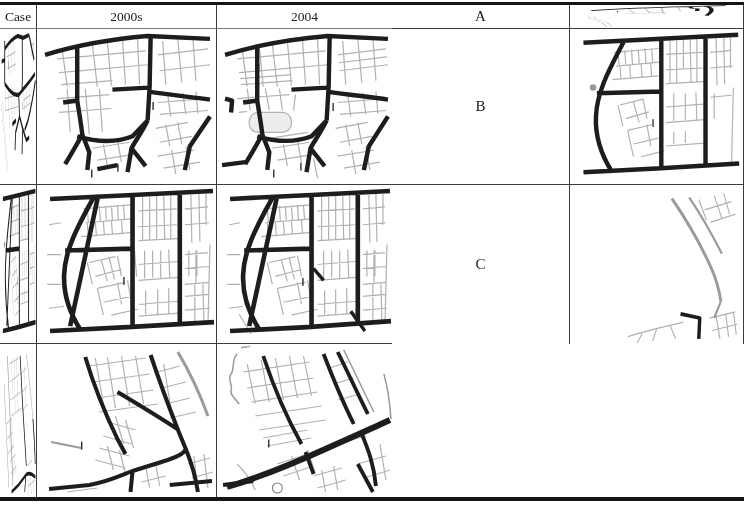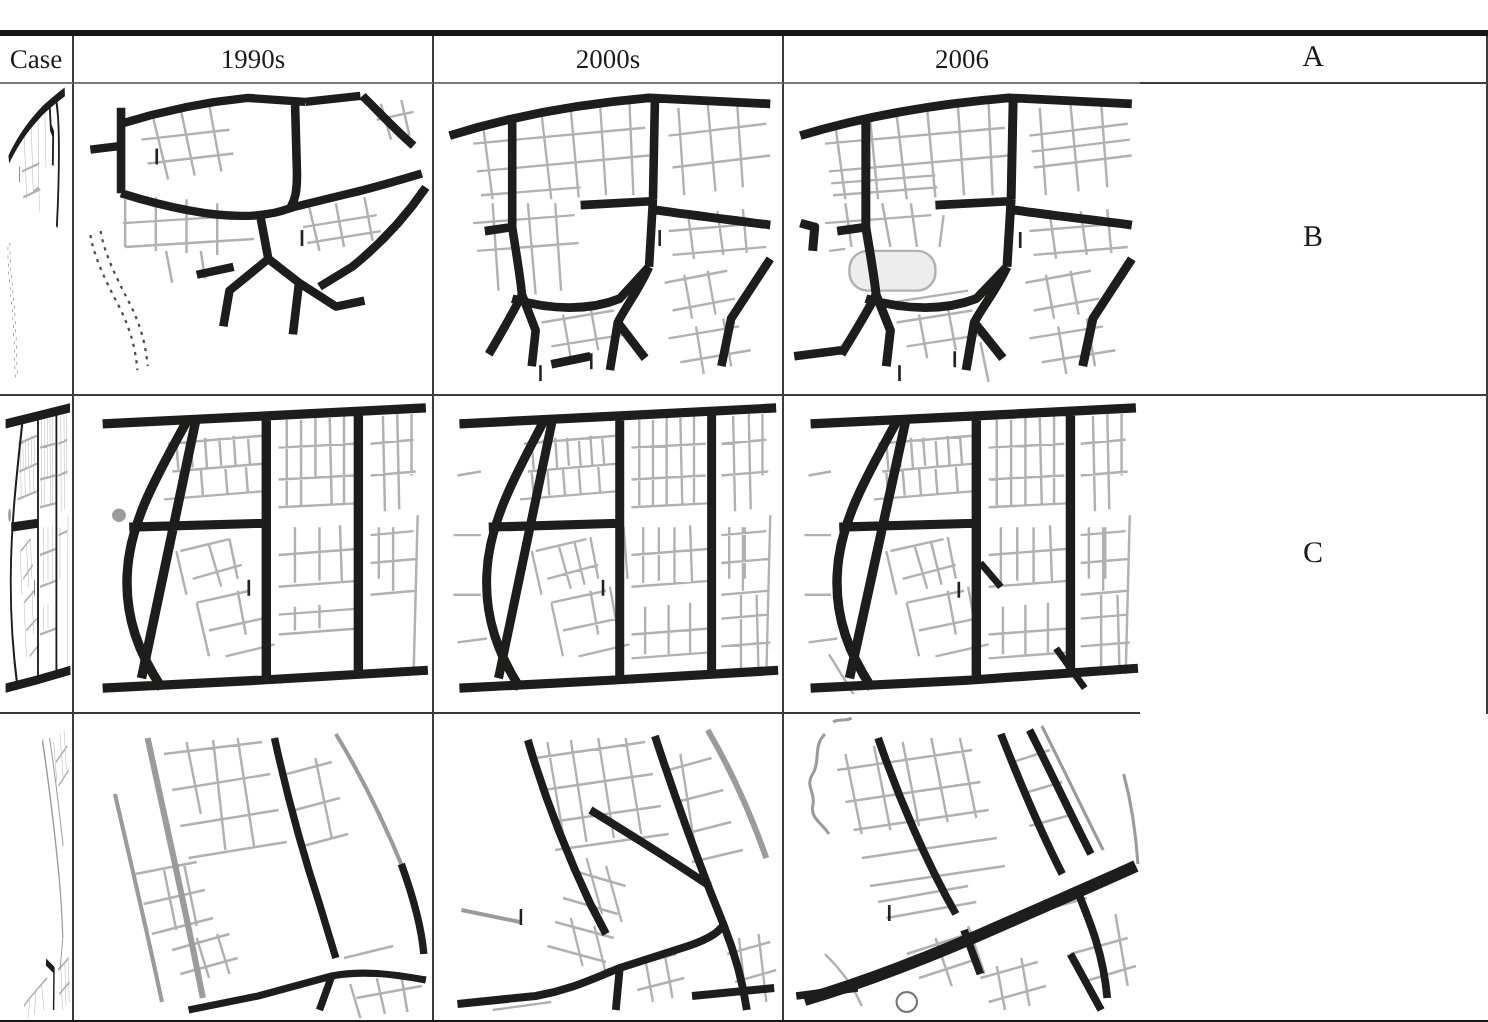--- a/index.html
+++ b/index.html
@@ -1,20 +1,20 @@
 <!DOCTYPE html>
 <html style="--arterial-road: #1d1d1b; --minor-street: #b1b1b1; --gray-road: #9b9b9b; --stream: #4c4c4c; --table-line: #3c3c3c; --background: #ffffff;"><head>
 <meta charset="utf-8">
 <style>
   html,body{margin:0;padding:0;background:#ffffff;}
   .figure{
     width:608px;height:511px;background:var(--background,#fff);
     font-family:"Liberation Serif","DejaVu Serif",serif;
     color:#1a1a1a;position:relative;box-sizing:border-box;
-    padding-top:15px;
+    padding-top:2px;
   }
   .tbl{
     width:744px;
     border-top:3px solid #161616;
     border-bottom:4px solid #161616;
     display:grid;
     grid-template-columns:37px 180px 175px 178px 174px;
     grid-template-rows:24px 156px 159px 153px;
   }
   .cell{box-sizing:border-box;position:relative;overflow:hidden;background:#fff;}
@@ -43,27 +43,24 @@
   </defs>
 </svg>
 
 <div class="figure">
   <div class="tbl">
 
     <div class="cell head hb cr">
         <span>Case</span>
       </div>
     <div class="cell head hb cr">
-        <span>1990s</span>
-      </div>
-    <div class="cell head hb cr">
         <span>2000s</span>
       </div>
     <div class="cell head hb">
-        <span>2006</span>
+        <span>2004</span>
       </div>
 
     <div class="cell rowlab cb cr">
         <span>A</span>
       </div>
 
     <div class="cell map cb cr">
       <svg viewBox="0 0 180 156" preserveAspectRatio="none">
         <path class="gs" d="M60,24 L67,58 M78,20 L83,54 M95,16 L97,52 M55,44 L98,40 M58,57 L101,53 M97,52 L99,64 M112,12 L115,42 M83,54 L97,52"></path>
         <path class="dt" d="M20,82 C19,92 24,100 29,110 C34,120 36,132 38,148 M25,80 C24,90 29,98 34,108 C39,118 41,130 43,146"></path>

